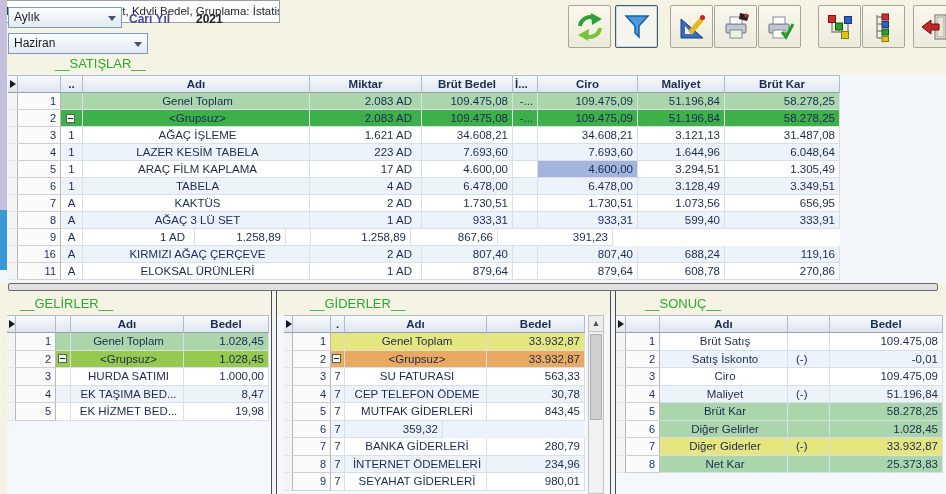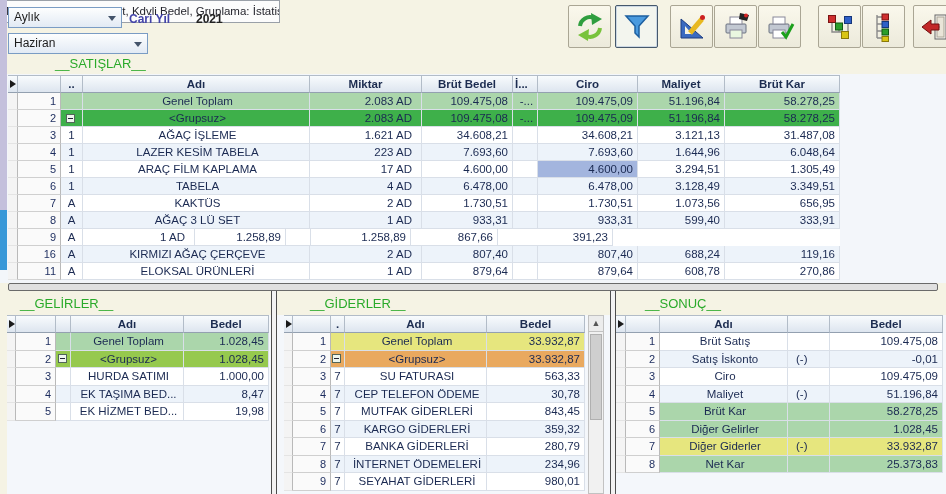--- a/index.html
+++ b/index.html
@@ -501,21 +501,20 @@
           <div class="td d-cname tleft">MUTFAK GİDERLERİ</div>
           <div class="td d-camt tright">843,45</div>
         </div>
 
         <div class="tr">
           <div class="td cell-ind d-ci"></div>
           <div class="td cell-num d-cn">6</div>
           <div class="td d-cc codecell">
             <span>7</span>
           </div>
-          <div class="td d-cname tleft">KARGO GİDERLERİ</div>
           <div class="td d-camt tright">359,32</div>
         </div>
 
         <div class="tr">
           <div class="td cell-ind d-ci"></div>
           <div class="td cell-num d-cn">7</div>
           <div class="td d-cc codecell">
             <span>7</span>
           </div>
           <div class="td d-cname tleft">BANKA GİDERLERİ</div>

